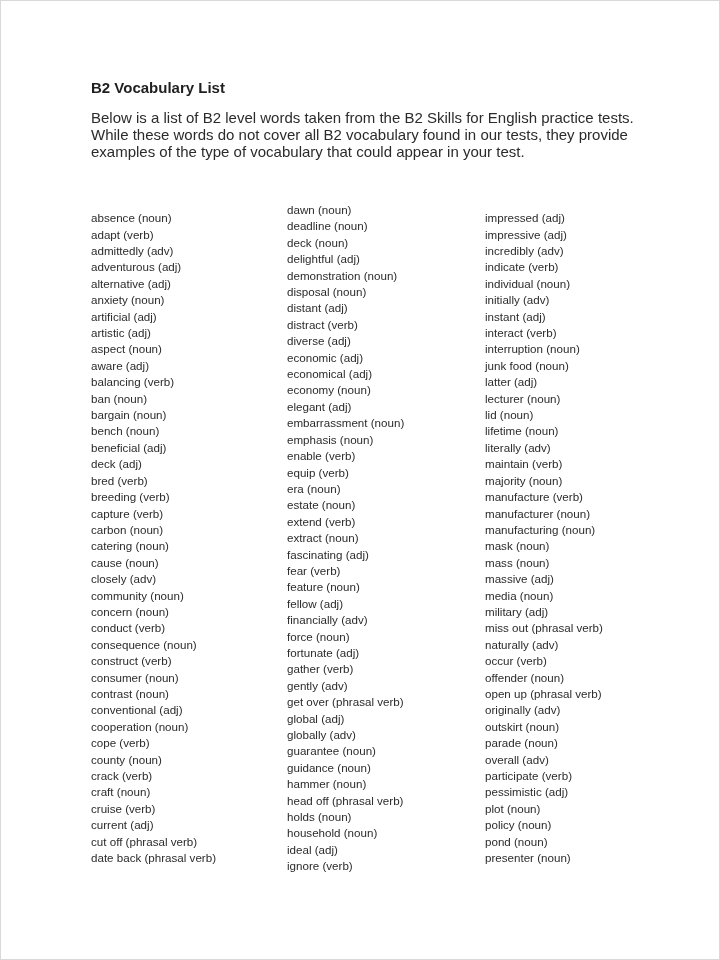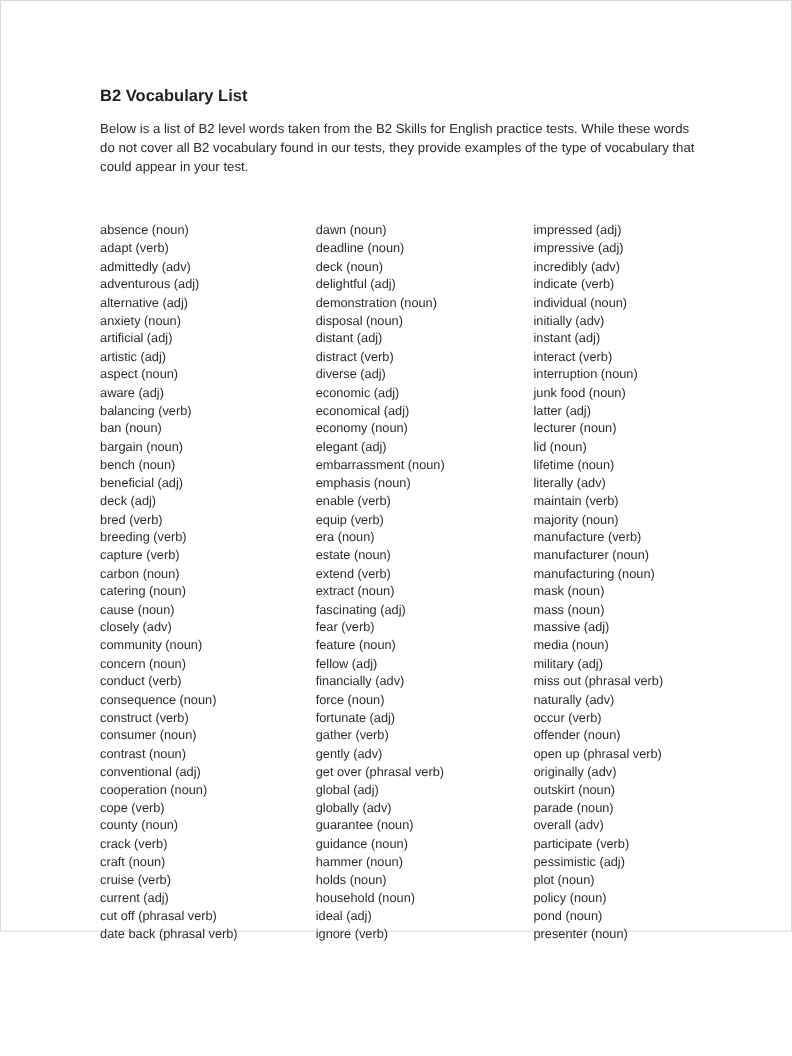--- a/index.html
+++ b/index.html
@@ -10,39 +10,39 @@
   body {
     width: 720px;
     height: 960px;
     font-family: "Liberation Sans", sans-serif;
     color: #2b2b2b;
     overflow: hidden;
   }
   .page {
     box-sizing: border-box;
     width: 720px;
-    height: 847px;
+    height: 960px;
     background: #ffffff;
     border: 1px solid #d9d9d9;
   }
   .content {
     padding-left: 90px;
     padding-top: 78px;
   }
   .doc-title {
     margin: 0;
     font-size: 15px;
     line-height: 18px;
     font-weight: 700;
     color: #1f1f1f;
   }
   .doc-intro {
     margin: 12px 0 0 0;
     width: 545px;
-    font-size: 12px;
+    font-size: 15px;
     line-height: 17px;
     color: #2b2b2b;
   }
   .columns {
     display: flex;
     margin-top: 42px;
     align-items: center;
   }
   .col {
     width: 196px;
@@ -141,20 +141,21 @@
           <div class="word-item">force (noun)</div>
           <div class="word-item">fortunate (adj)</div>
           <div class="word-item">gather (verb)</div>
           <div class="word-item">gently (adv)</div>
           <div class="word-item">get over (phrasal verb)</div>
           <div class="word-item">global (adj)</div>
           <div class="word-item">globally (adv)</div>
           <div class="word-item">guarantee (noun)</div>
           <div class="word-item">guidance (noun)</div>
           <div class="word-item">hammer (noun)</div>
+          <div class="word-item">head off (phrasal verb)</div>
           <div class="word-item">holds (noun)</div>
           <div class="word-item">household (noun)</div>
           <div class="word-item">ideal (adj)</div>
           <div class="word-item">ignore (verb)</div>
         </div>
       <div class="col col-3">
           <div class="word-item">impressed (adj)</div>
           <div class="word-item">impressive (adj)</div>
           <div class="word-item">incredibly (adv)</div>
           <div class="word-item">indicate (verb)</div>

